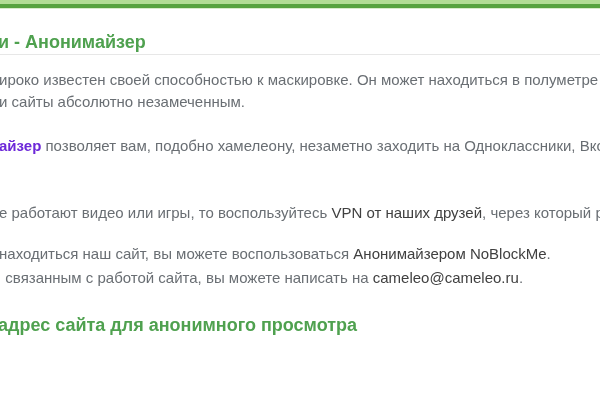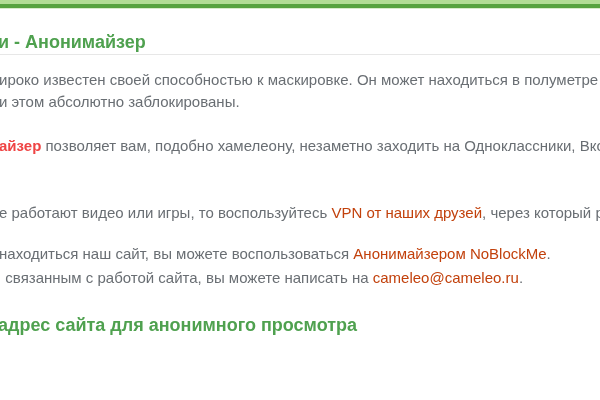--- a/index.html
+++ b/index.html
@@ -17,22 +17,22 @@
       #57a33e 4px,#57a33e 8px,
       #d8ecc9 8px,#d8ecc9 9px);
   }
   .h-green{
     font-size:18px;font-weight:bold;color:#4fa14f;line-height:22px;
   }
   .rule{height:1px;background:#e7e7e7;left:0;width:600px;}
   .body-line{
     font-size:15px;color:#696e73;line-height:20px;
   }
-  .bold-frag{font-weight:bold;color:#ef4444;}
-  a.green-link{color:#c2410c;text-decoration:none;cursor:pointer;}
+  .bold-frag{font-weight:bold;color:#6d28d9;}
+  a.green-link{color:#404040;text-decoration:none;cursor:pointer;}
   #pre-input-band{
     left:0;top:344px;width:600px;height:20px;background:#fafafc;
   }
   #url-input{
     position:absolute;left:-10px;top:364px;width:620px;height:27px;
     box-sizing:border-box;background:#ffffff;
     border:none;
     border-top:2px solid #92a8ca;
     border-bottom:3px solid #8aa0c3;
     outline:none;
@@ -50,21 +50,21 @@
 
 <div id="screen">
 
   <div id="top-bar" class="abs"></div>
 
   <div class="abs h-green" style="left:-2px;top:31px;">и - Анонимайзер</div>
 
   <div class="abs rule" style="top:54px;"></div>
 
   <div class="abs body-line" style="left:-1px;top:70px;">ироко известен своей способностью к маскировке. Он может находиться в полуметре от</div>
-  <div class="abs body-line" style="left:-1px;top:92px;">и этом абсолютно заблокированы.</div>
+  <div class="abs body-line" style="left:-1px;top:92px;">и сайты абсолютно незамеченным.</div>
 
   <div class="abs body-line" style="left:-1px;top:136px;">
     <span class="bold-frag">айзер</span><span> позволяет вам, подобно хамелеону, незаметно заходить на Одноклассники, Вконт</span>
   </div>
 
   <div class="abs body-line" style="left:-1px;top:203px;">
     <span>е работают видео или игры, то воспользуйтесь </span><a class="green-link">VPN от наших друзей</a><span>, через который работ</span>
   </div>
 
   <div class="abs body-line" style="left:-1px;top:244px;">

